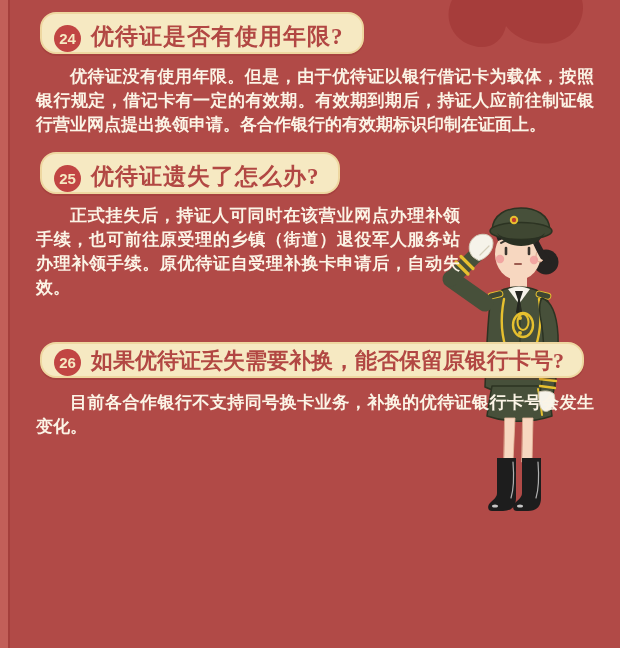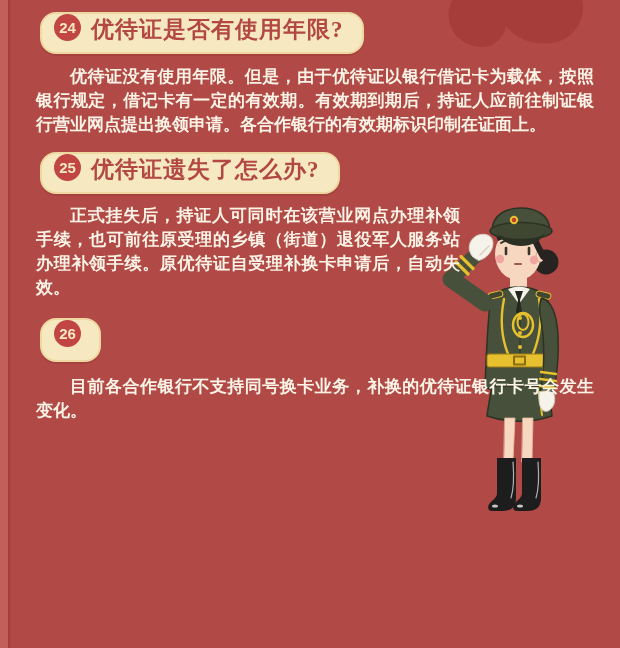--- a/index.html
+++ b/index.html
@@ -11,21 +11,21 @@
     font-family:"Liberation Sans","DejaVu Sans",sans-serif;
   }
   .edge-strip{
     position:absolute;left:0;top:0;width:8px;height:100%;
     background:#c25f59;border-right:2px solid #a43f3c;
   }
   .corner-svg{position:absolute;left:440px;top:0;}
   .soldier-svg{position:absolute;left:435px;top:205px;}
   .content{position:relative;z-index:2;}
   .q-box{
-    display:flex;align-items:flex-start;gap:10px;
+    display:flex;align-items:flex-end;gap:10px;
     width:fit-content;
     height:42px;
     padding:0 18px 0 12px;
     background:#f6e9c2;
     border:2px solid #eed7a0;
     border-radius:16px;
     box-shadow:0 2px 0 rgba(120,30,28,.18);
     box-sizing:border-box;
   }
   .q-badge{
@@ -51,21 +51,21 @@
     font-weight:bold;
     text-align:justify;
     text-indent:2em;
     margin:0;
   }
   #q24-box{margin:12px 0 0 40px;}
   #q24-answer{margin:11px 26px 0 36px;}
   #q25-box{margin:15px 0 0 40px;}
   #q25-answer-1{margin:27px 0 0 36px;width:424px;}
   #q25-answer-2{margin:10px 0 0 36px;width:424px;}
-  #q26-box{margin:18px 0 0 40px;height:44px;}
+  #q26-box{margin:42px 0 0 40px;height:36px;}
   #q26-answer{margin:13px 26px 16px 36px;}
 </style>
 </head>
 <body>
 
 <div class="poster">
 
   <div class="edge-strip"></div>
 
   <svg class="corner-svg" width="160" height="60" viewBox="0 0 160 60" aria-hidden="true">
@@ -162,18 +162,19 @@
       <div class="q-box" id="q25-box">
         <span class="q-badge">25</span>
         <span class="q-title">优待证遗失了怎么办?</span>
       </div>
       <p class="answer" id="q25-answer-2">正式挂失后，持证人可同时在该营业网点办理补领手续，也可前往原受理的乡镇（街道）退役军人服务站办理补领手续。原优待证自受理补换卡申请后，自动失效。</p>
     </section>
 
     <section>
       <div class="q-box" id="q26-box">
         <span class="q-badge">26</span>
+        <span class="q-title small">如果优待证丢失需要补换，能否保留原银行卡号?</span>
       </div>
       <p class="answer" id="q26-answer">目前各合作银行不支持同号换卡业务，补换的优待证银行卡号会发生变化。</p>
     </section>
 
   </div>
 </div>
 
 </body></html>

